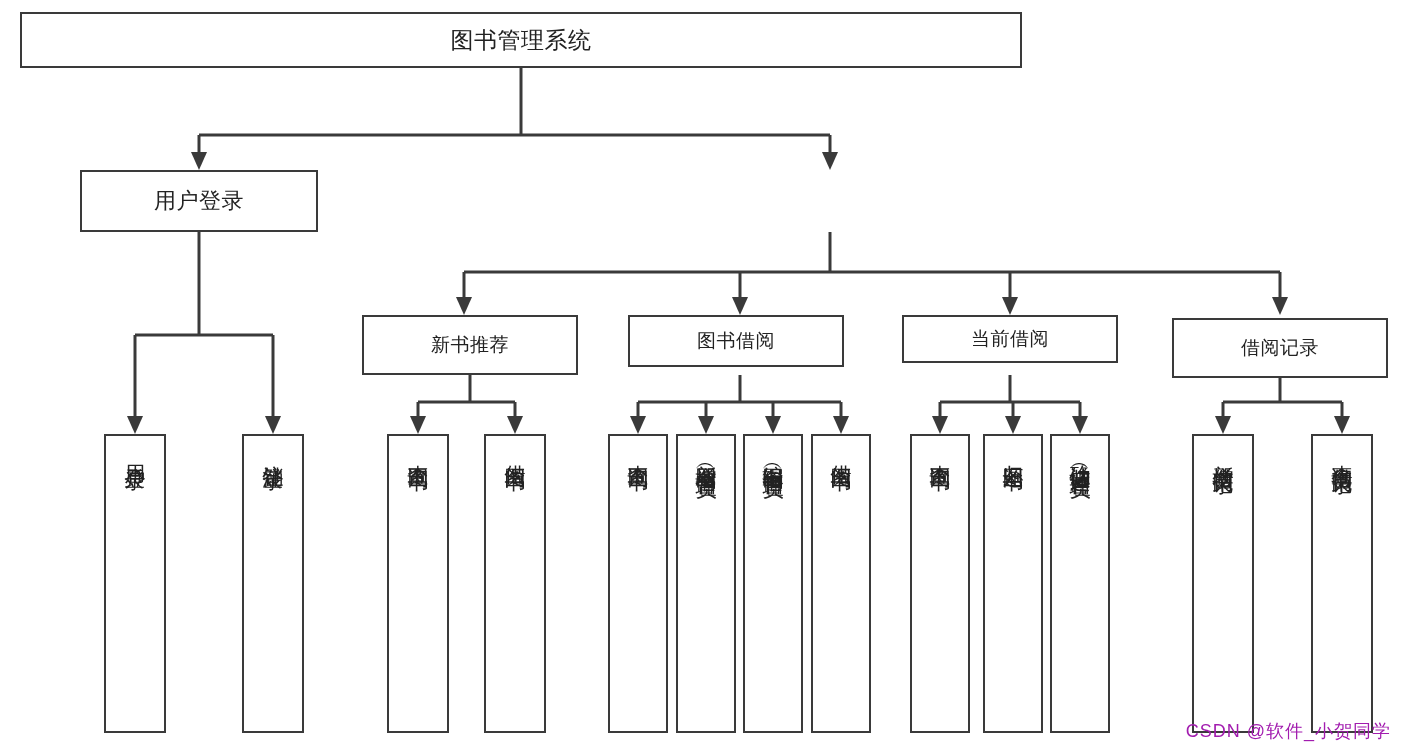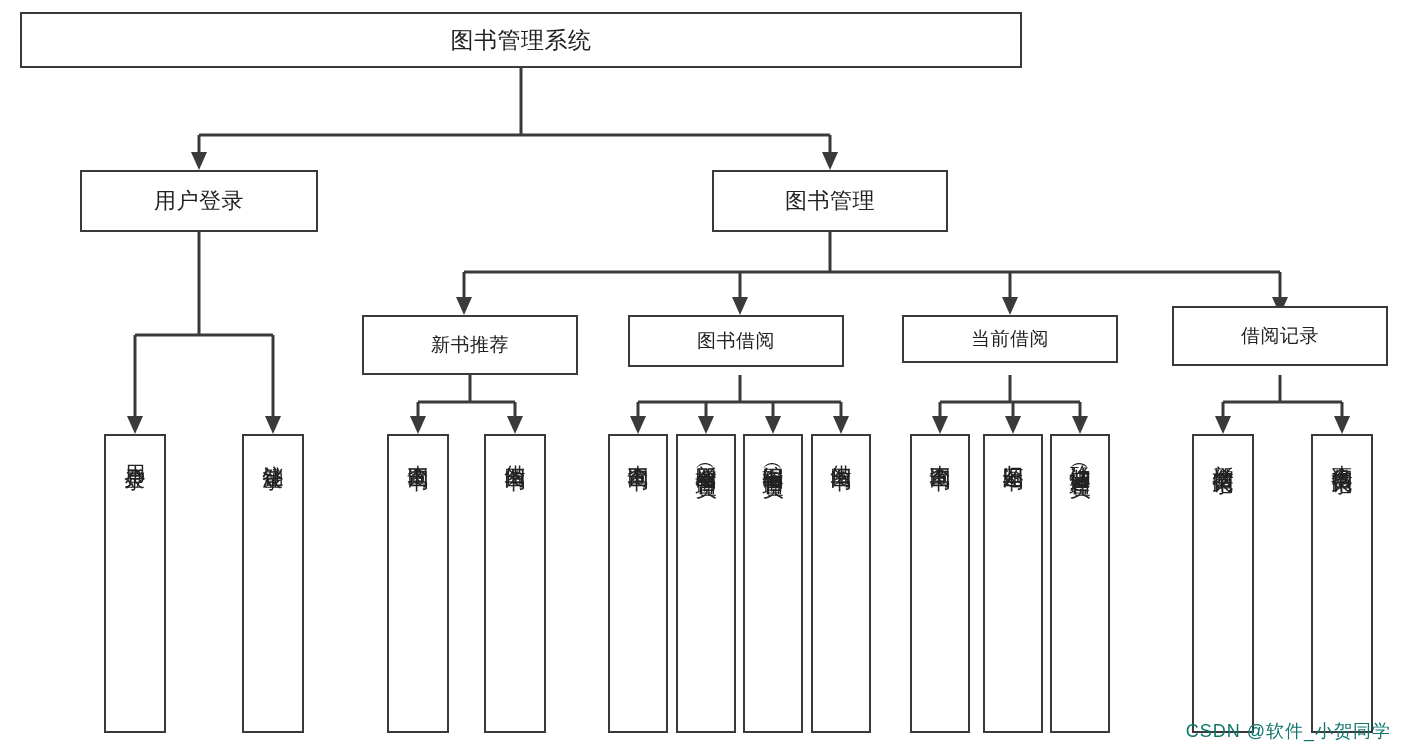--- a/index.html
+++ b/index.html
@@ -55,21 +55,21 @@
     stroke:#3a3a3a;
     stroke-width:3;
     fill:none;
   }
   svg#links polygon{fill:#3a3a3a;}
   #watermark{
     position:absolute;
     right:14px;
     bottom:4px;
     font-size:18px;
-    color:#0f766e;
+    color:#a21caf;
     white-space:nowrap;
     letter-spacing:1px;
   }
 </style>
 </head>
 <body>
 
 <div id="canvas">
 
   <svg id="links" viewBox="0 0 1405 747">
@@ -135,34 +135,31 @@
     <polygon points="1334,416 1350,416 1342,434"></polygon>
   </svg>
 
   <div class="node root" style="left:20px;top:12px;width:1002px;height:56px;">
     <span>图书管理系统</span>
   </div>
 
   <div class="node lvl2" style="left:80px;top:170px;width:238px;height:62px;">
     <span>用户登录</span>
   </div>
-  <div class="node lvl2" style="left:712px;top:170px;width:236px;height:62px;">
-    <span>图书管理</span>
-  </div>
 
   <div class="node lvl3" style="left:362px;top:315px;width:216px;height:60px;">
     <span>新书推荐</span>
   </div>
   <div class="node lvl3" style="left:628px;top:315px;width:216px;height:52px;">
     <span>图书借阅</span>
   </div>
   <div class="node lvl3" style="left:902px;top:315px;width:216px;height:48px;">
     <span>当前借阅</span>
   </div>
-  <div class="node lvl3" style="left:1172px;top:306px;width:216px;height:60px;">
+  <div class="node lvl3" style="left:1172px;top:318px;width:216px;height:60px;">
     <span>借阅记录</span>
   </div>
 
   <div class="node leaf" style="left:104px;top:434px;width:62px;height:299px;">
     <span class="vtxt">用户登录</span>
   </div>
   <div class="node leaf" style="left:242px;top:434px;width:62px;height:299px;">
     <span class="vtxt">注销登录</span>
   </div>
 

